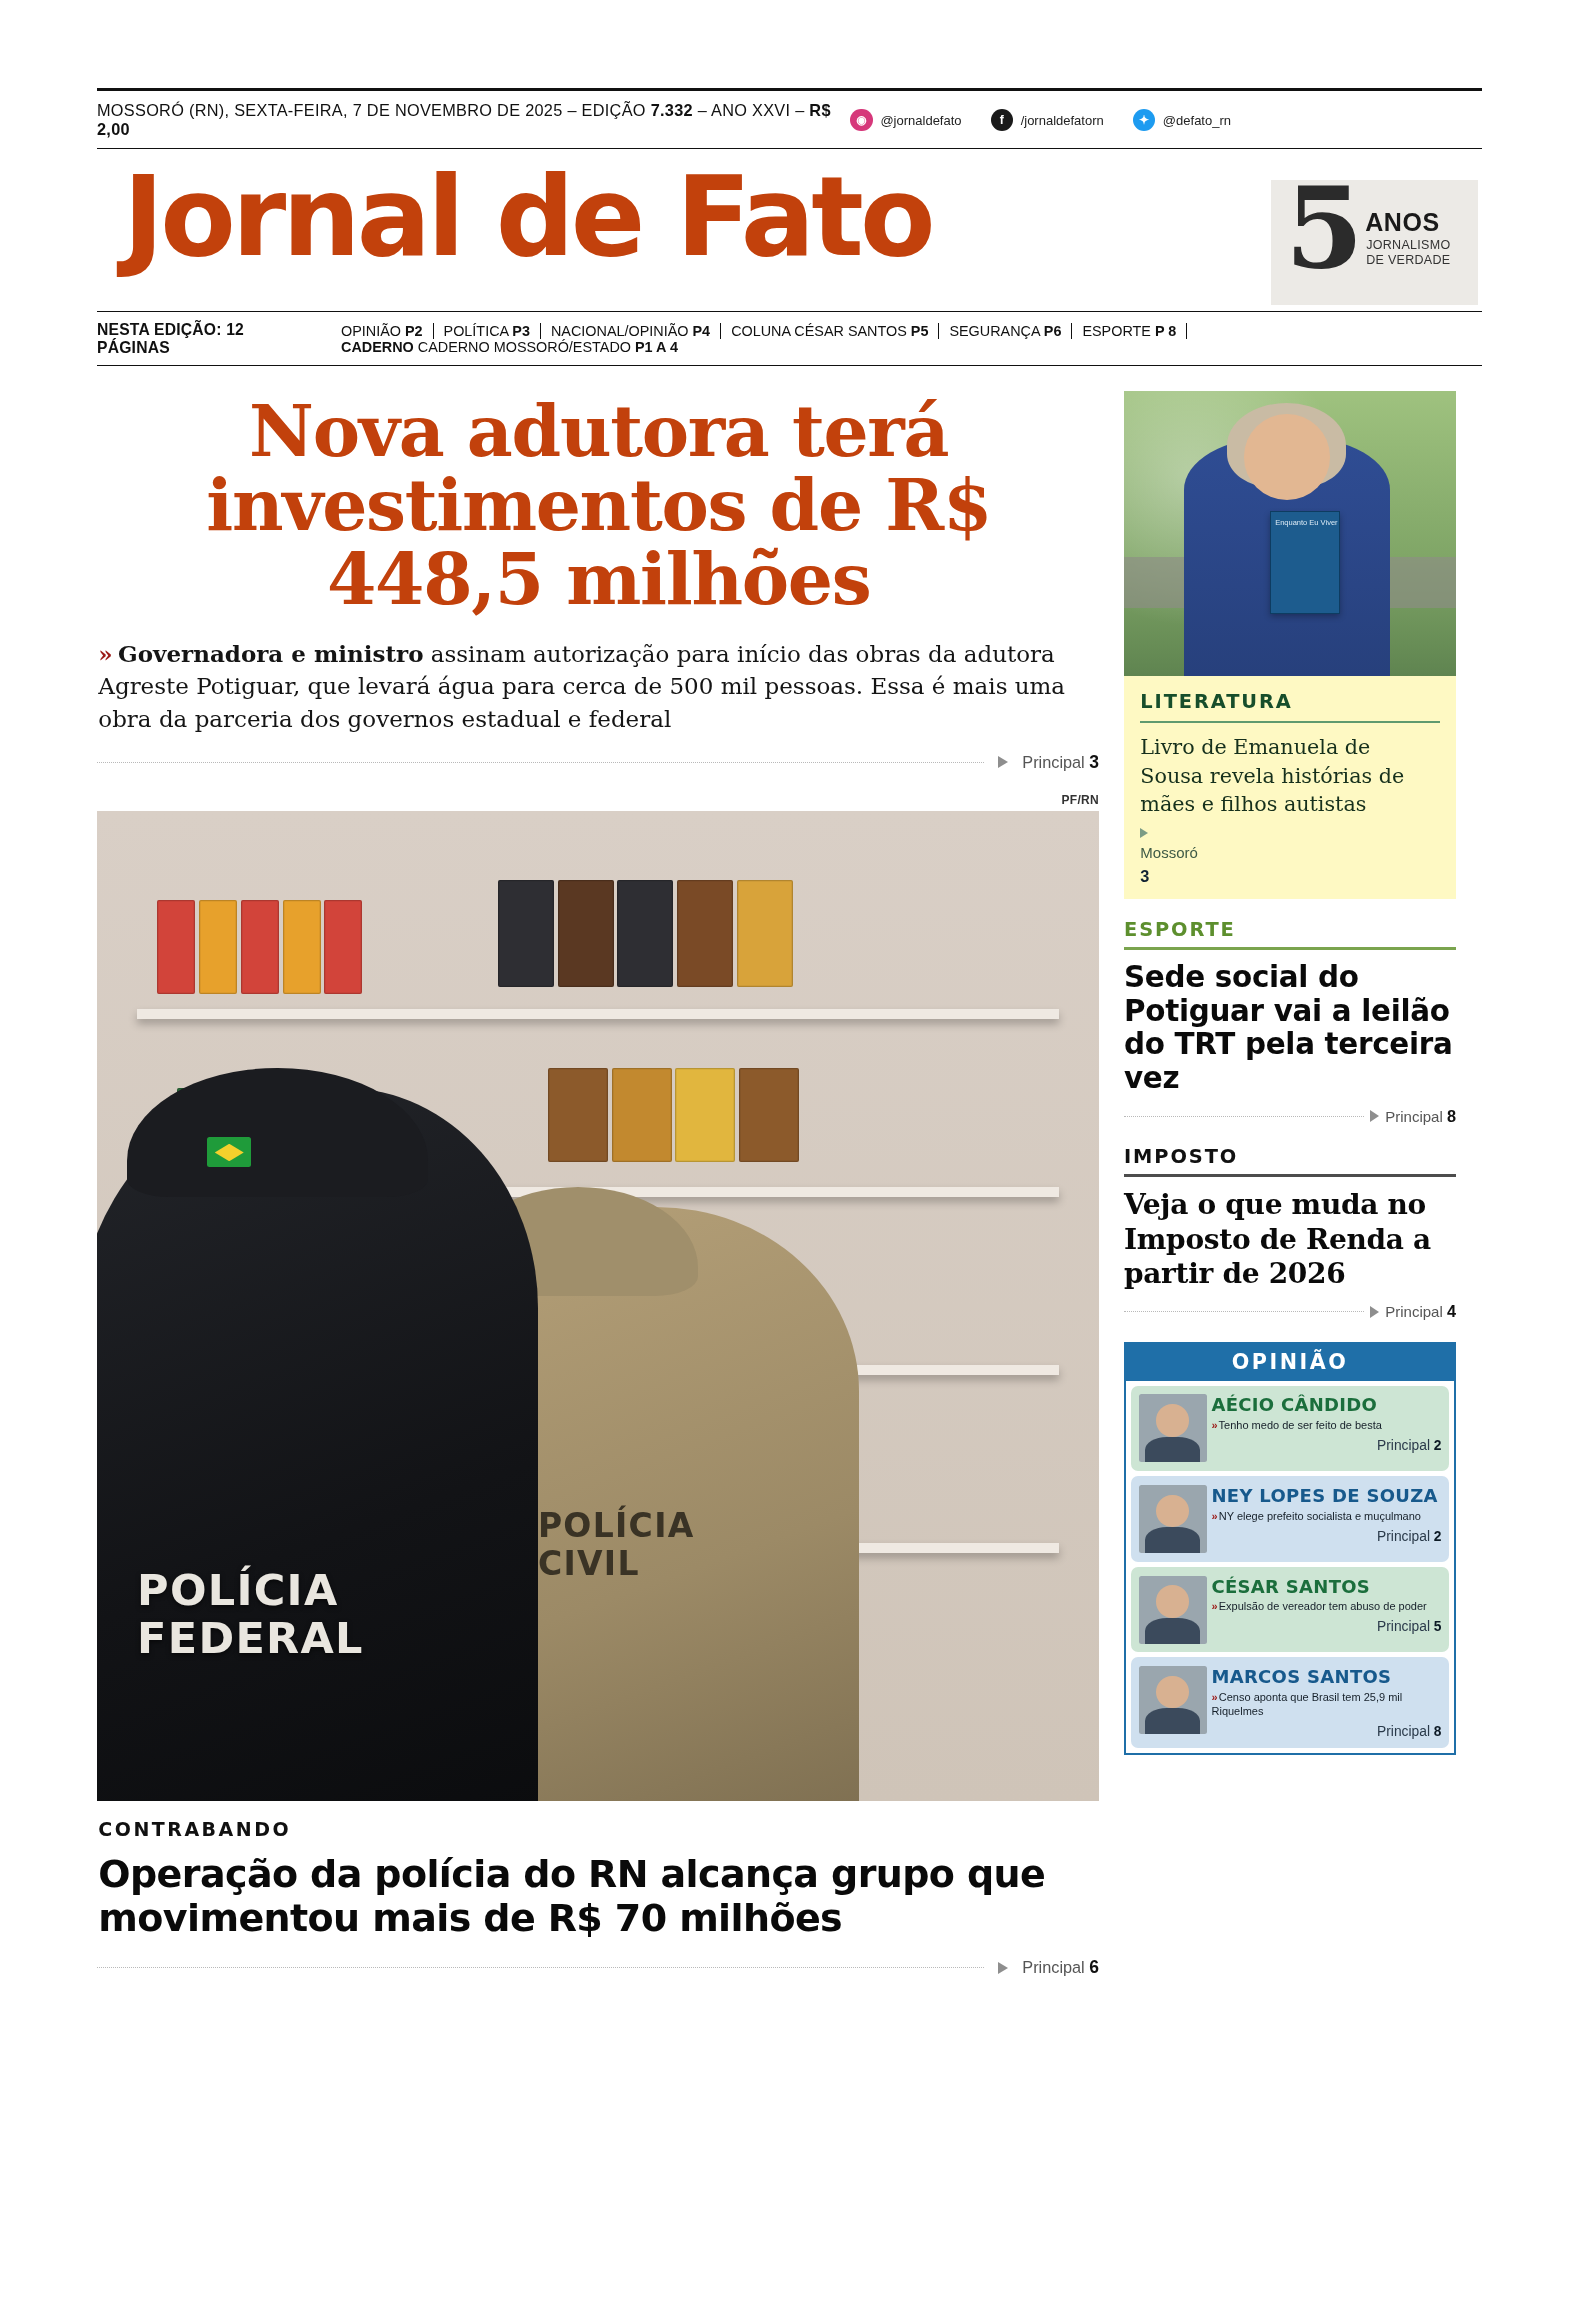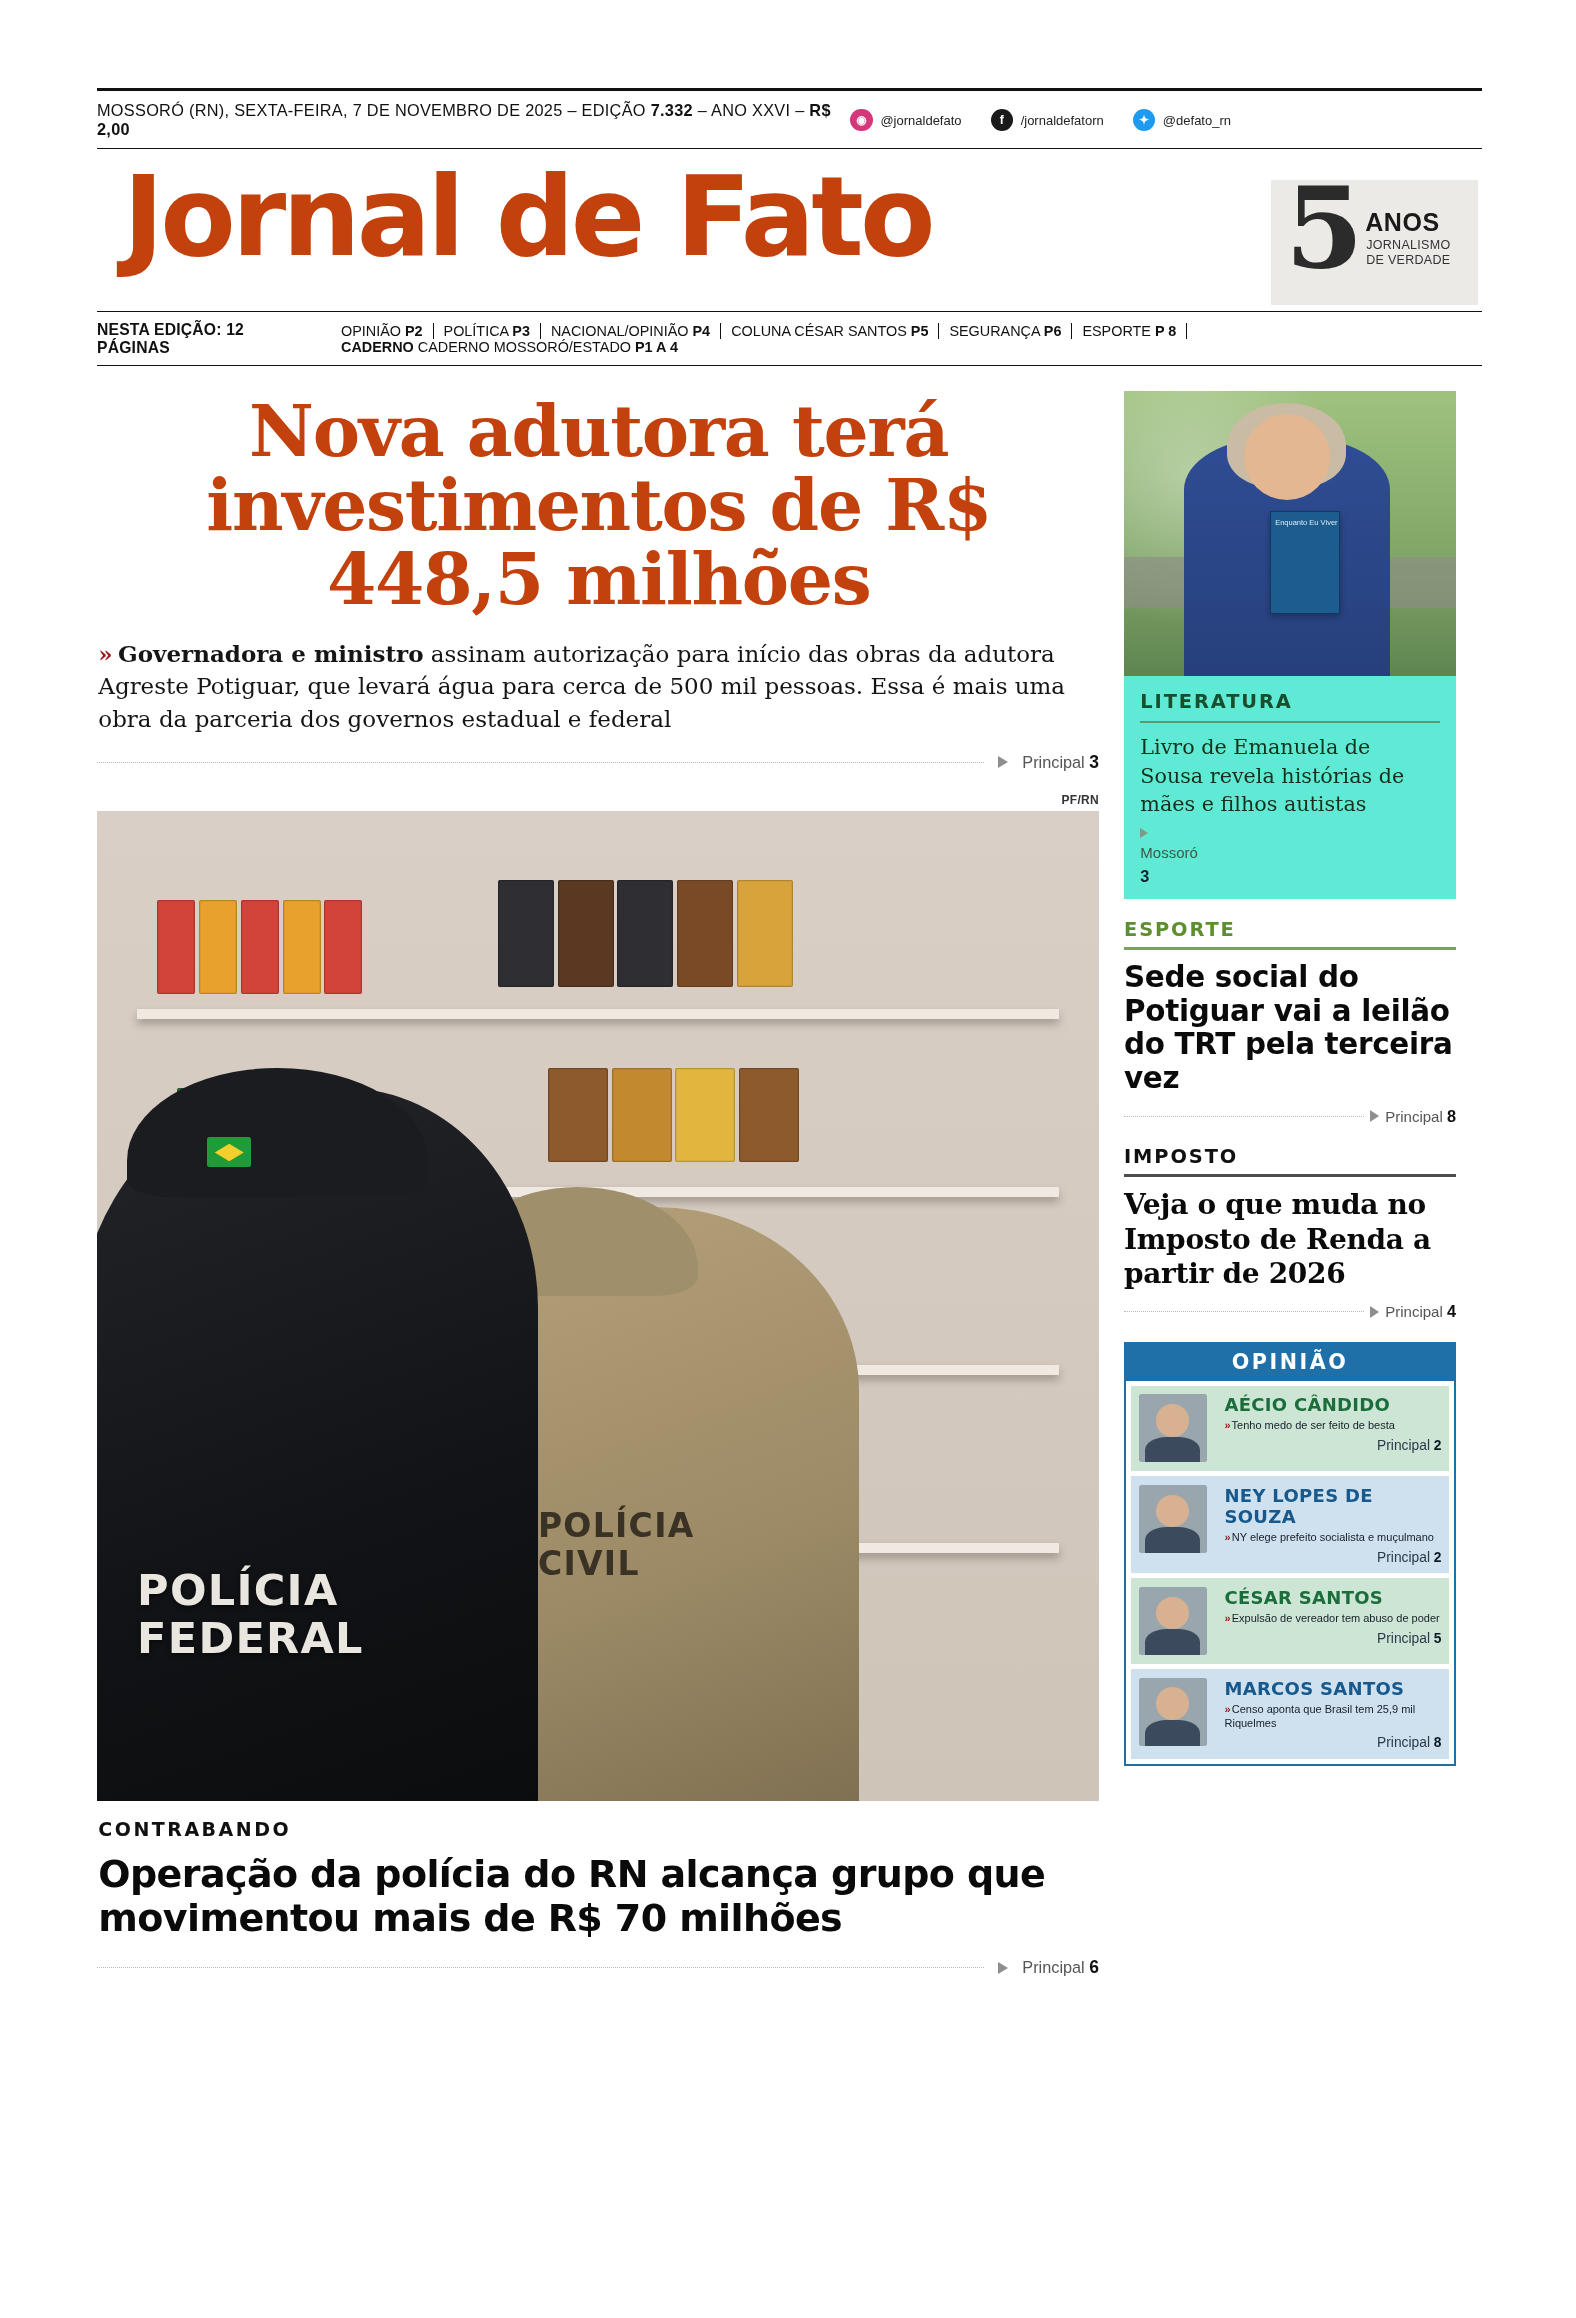--- a/index.html
+++ b/index.html
@@ -345,21 +345,21 @@
     width: 21%; height: 36%;
     background: #1d5c8e;
     border: 1.9px solid #0e3c61;
     box-shadow: 0 2.5px 6.3px rgba(0,0,0,0.3);
   }
   .lit-photo .book .t {
     position: absolute; left: 6%; top: 6%;
     font-size: 7.5px; color: #dbeaf5;
   }
 
-  .lit-block { background: #5eead4; padding: 13.8px 16.3px 12.5px 16.3px; }
+  .lit-block { background: #fef9c3; padding: 13.8px 16.3px 12.5px 16.3px; }
   .lit-kicker {
     font-family: "DejaVu Sans", sans-serif;
     font-weight: bold;
     font-size: 19.4px;
     letter-spacing: 1.9px;
     color: #174e2b;
   }
   .lit-rule { height: 2.5px; background: #5f9a6e; margin: 7.5px 0 10px 0; }
   .lit-text {
     font-family: "DejaVu Serif", serif;
@@ -428,24 +428,25 @@
     font-family: "DejaVu Sans", sans-serif;
     font-weight: bold;
     font-size: 20.7px;
     letter-spacing: 2.5px;
     padding: 7.5px 0 6.9px 0;
     margin-top: 21px;
   }
   .op-wrap { border-left: 2.5px solid #1f6fa8; border-right: 2.5px solid #1f6fa8; border-bottom: 2.5px solid #1f6fa8; padding: 5px; }
   .op-item {
     display: flex;
-    gap: 18px;
+    gap: 5px;
     padding: 8.8px 7.5px;
     margin-bottom: 5px;
     align-items: flex-start;
+    border-radius: 7px;
   }
   .op-item:last-child { margin-bottom: 0; }
   .op-item.green { background: #cde5d4; }
   .op-item.blue { background: #cfe0ef; }
   .op-avatar {
     width: 68px; height: 68px;
     border-radius: 2.5px;
     flex: 0 0 68px;
     position: relative;
     overflow: hidden;

